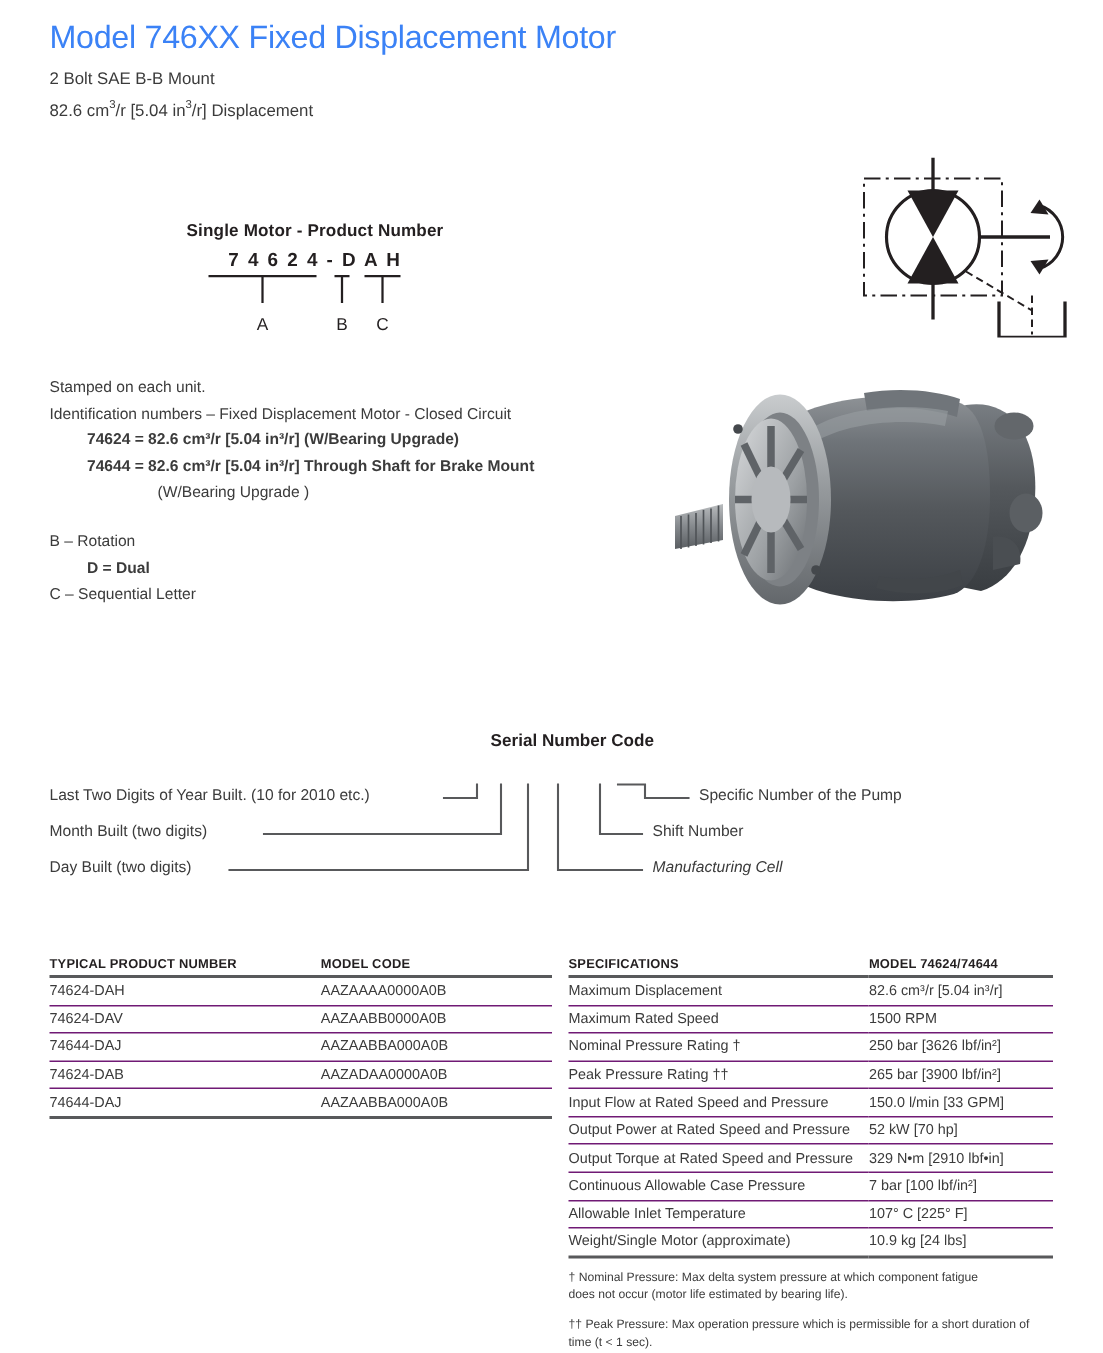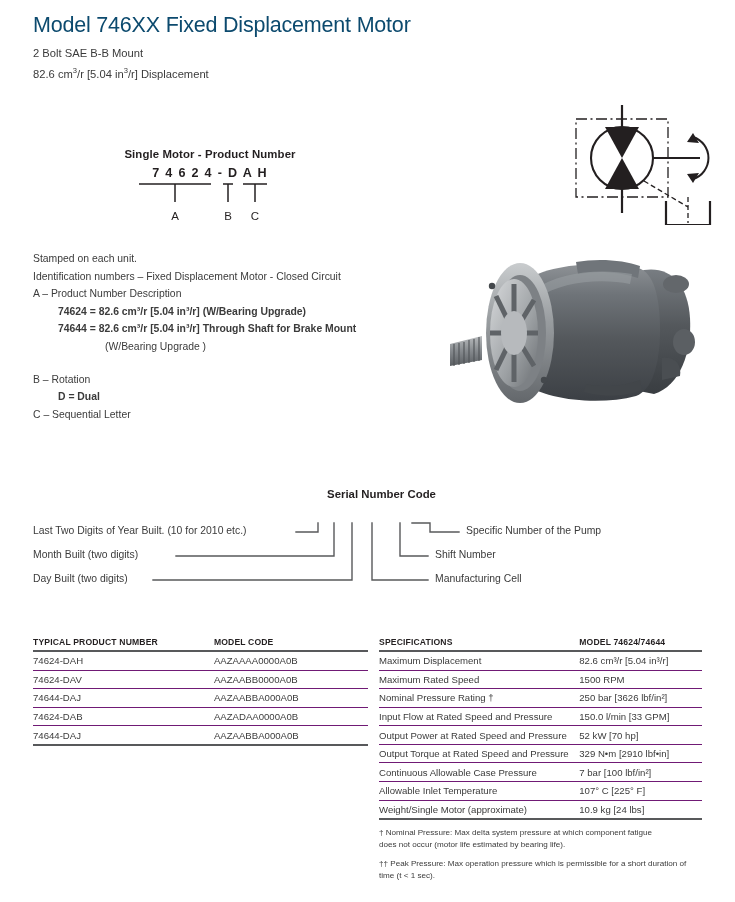--- a/index.html
+++ b/index.html
@@ -13,21 +13,21 @@
     position: relative;
     overflow: hidden;
   }
 
   
   #header { position: absolute; left: 33px; top: 14px; width: 500px; }
   #doc-title {
     font-size: 21.5px;
     font-weight: 400;
     letter-spacing: -0.2px;
-    color: #0c4a6e;
+    color: #3b82f6;
     margin: 0 0 9px 0;
     line-height: 1.1;
   }
   .subline {
     font-size: 11.2px;
     color: #3b3b3b;
     margin: 0 0 8px 0;
     line-height: 1.2;
   }
   sup { font-size: 0.68em; vertical-align: super; line-height: 0; }
@@ -158,21 +158,20 @@
     <line x1="140" y1="4" x2="140" y2="22" stroke="#231f20" stroke-width="1.5"></line>
     <text x="60" y="40" font-family="Liberation Sans, sans-serif" font-size="11.5" text-anchor="middle" fill="#231f20">A</text>
     <text x="113" y="40" font-family="Liberation Sans, sans-serif" font-size="11.5" text-anchor="middle" fill="#231f20">B</text>
     <text x="140" y="40" font-family="Liberation Sans, sans-serif" font-size="11.5" text-anchor="middle" fill="#231f20">C</text>
   </svg>
 </div>
 
 <div id="ident-block">
   <div class="ident-line">Stamped on each unit.</div>
   <div class="ident-line">Identification numbers – Fixed Displacement Motor - Closed Circuit</div>
-  <div class="ident-line">A – Product Number Description</div>
   <div class="ident-line ident-indent1">74624 = 82.6 cm³/r [5.04 in³/r] (W/Bearing Upgrade)</div>
   <div class="ident-line ident-indent1">74644 = 82.6 cm³/r [5.04 in³/r] Through Shaft for Brake Mount</div>
   <div class="ident-line ident-indent2">(W/Bearing Upgrade )</div>
   <div class="ident-gap"></div>
   <div class="ident-line">B – Rotation</div>
   <div class="ident-line ident-indent1">D = Dual</div>
   <div class="ident-line">C – Sequential Letter</div>
 </div>
 
 <div id="motor-photo">
@@ -271,21 +270,21 @@
       <polyline points="412,35 430,35 430,44 459,44"></polyline>
     </g>
   </svg>
 
   <div class="serial-label-left" style="left:33px; top:37px;">Last Two Digits of Year Built. (10 for 2010 etc.)</div>
   <div class="serial-label-left" style="left:33px; top:61px;">Month Built (two digits)</div>
   <div class="serial-label-left" style="left:33px; top:85px;">Day Built (two digits)</div>
 
   <div class="serial-label-right" style="left:466px; top:37px;">Specific Number of the Pump</div>
   <div class="serial-label-right" style="left:435px; top:61px;">Shift Number</div>
-  <div class="serial-label-right" style="left:435px; top:85px;">Manufacturing Cell</div>
+  <div class="serial-label-right" style="left:435px; top:85px;font-style:italic;">Manufacturing Cell</div>
 </div>
 
 <div id="left-table">
   <table class="dt">
     <thead>
       <tr>
         <th>TYPICAL PRODUCT NUMBER</th>
         <th class="col-b">MODEL CODE</th>
       </tr>
     </thead>
@@ -327,20 +326,24 @@
         <td>Maximum Displacement</td>
         <td class="col-b">82.6 cm³/r [5.04 in³/r]</td>
       </tr>
       <tr>
         <td>Maximum Rated Speed</td>
         <td class="col-b">1500 RPM</td>
       </tr>
       <tr>
         <td>Nominal Pressure Rating †</td>
         <td class="col-b">250 bar [3626 lbf/in²]</td>
+      </tr>
+      <tr>
+        <td>Peak Pressure Rating ††</td>
+        <td class="col-b">265 bar [3900 lbf/in²]</td>
       </tr>
       <tr>
         <td>Input Flow at Rated Speed and Pressure</td>
         <td class="col-b">150.0 l/min [33 GPM]</td>
       </tr>
       <tr>
         <td>Output Power at Rated Speed and Pressure</td>
         <td class="col-b">52 kW [70 hp]</td>
       </tr>
       <tr>

